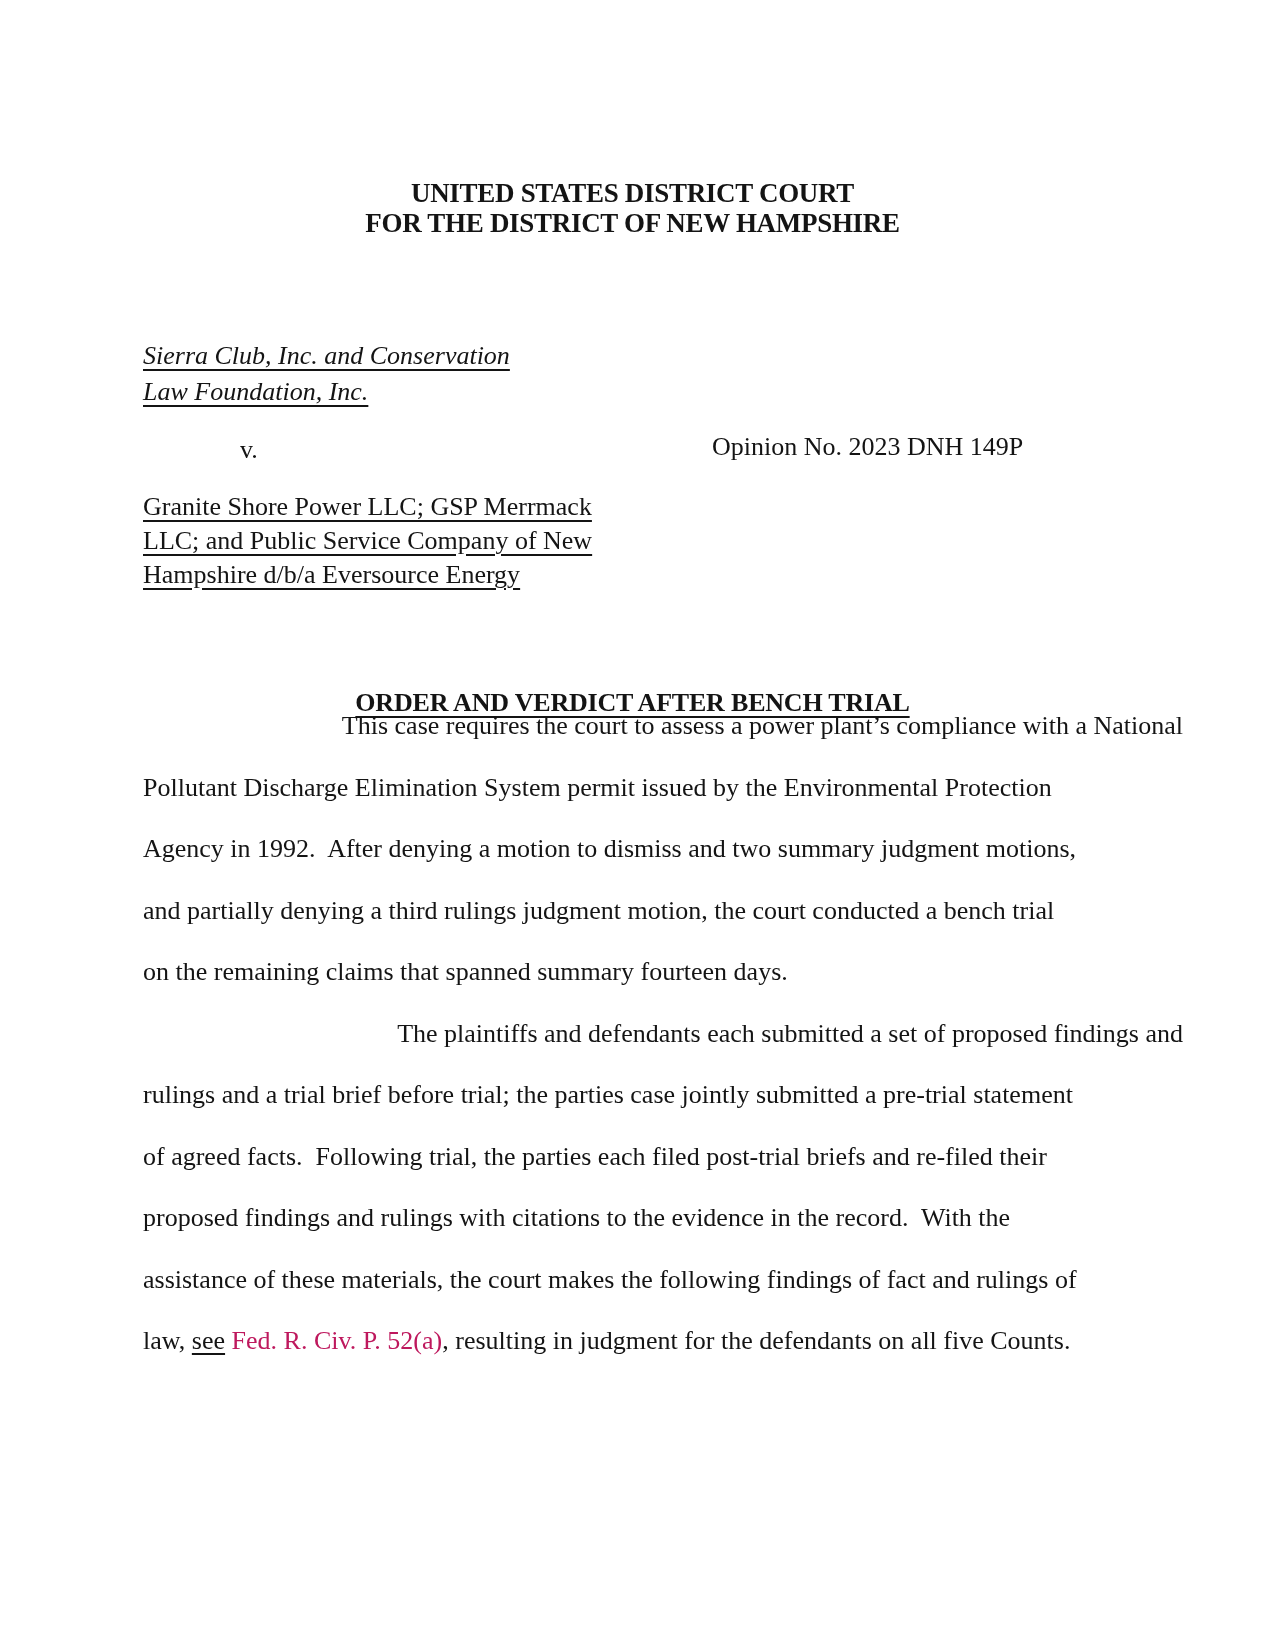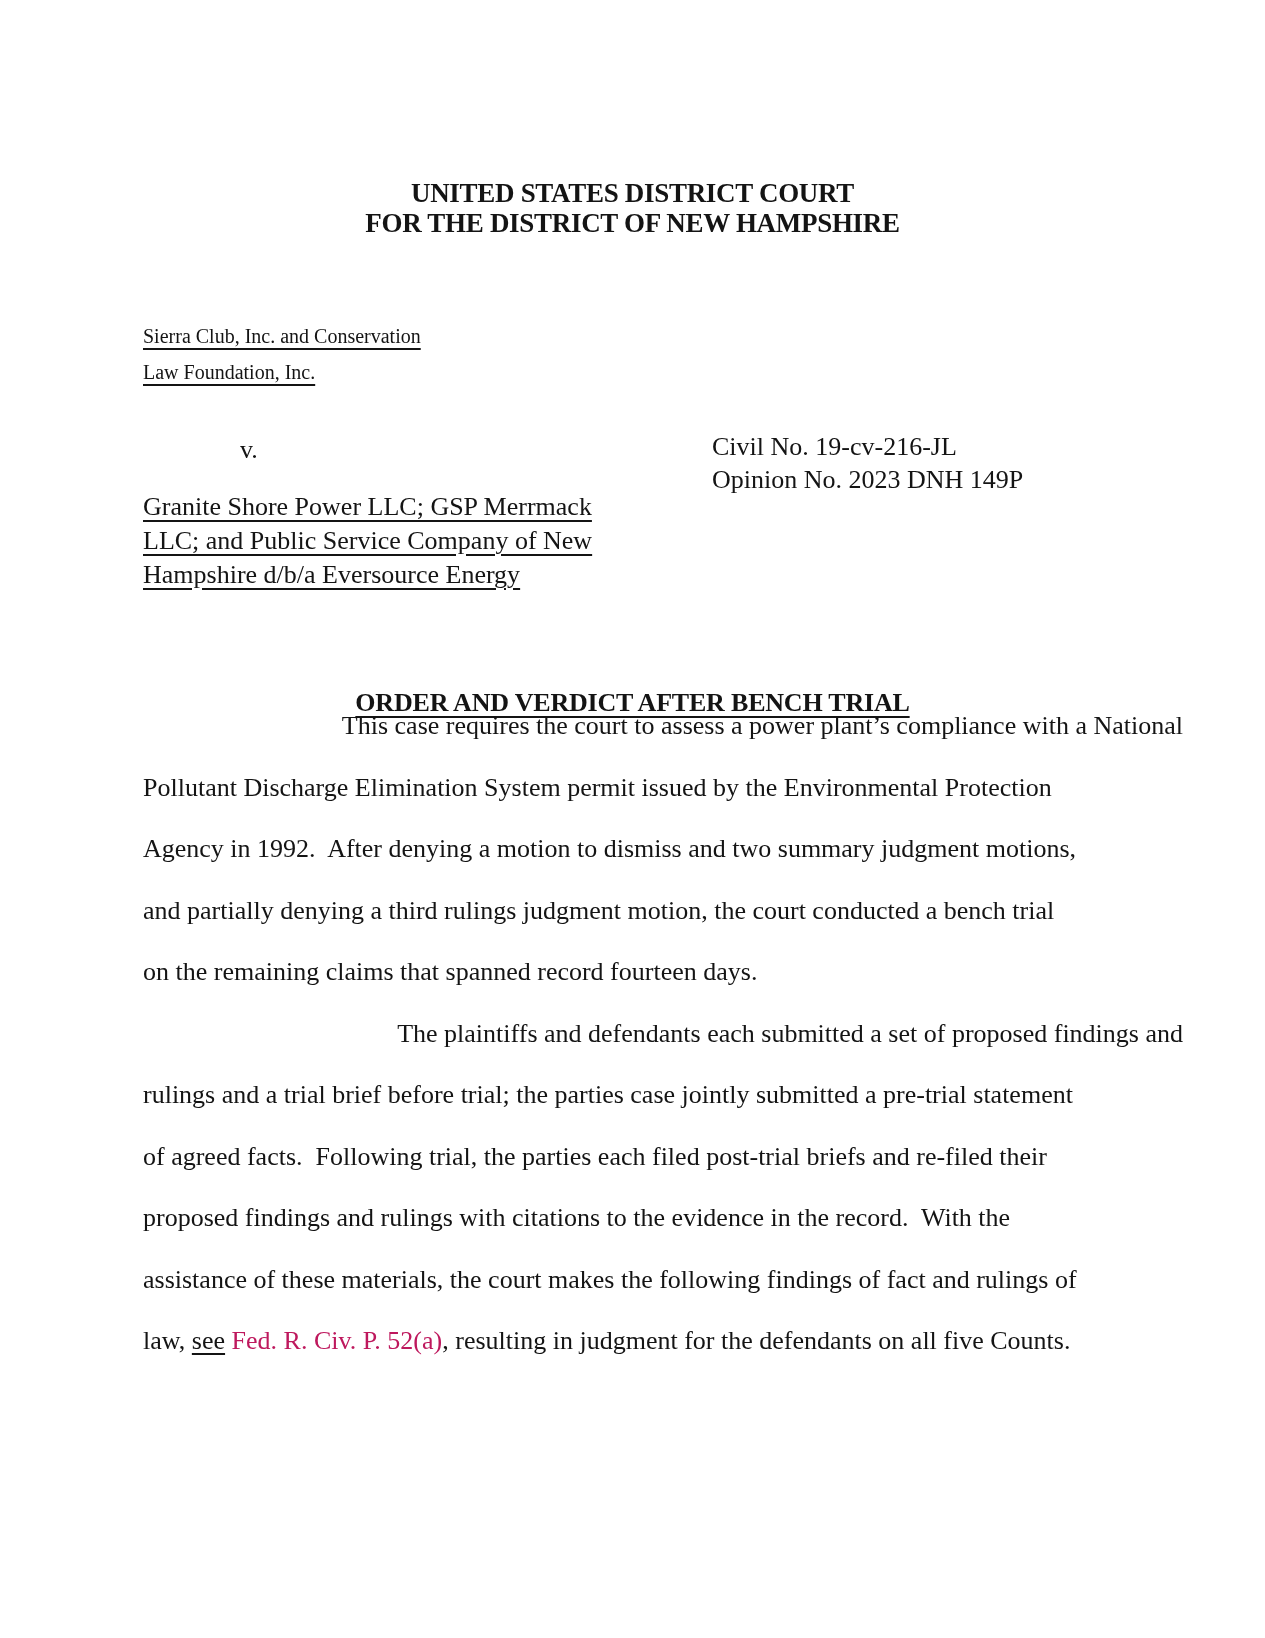--- a/index.html
+++ b/index.html
@@ -28,23 +28,24 @@
     font-size: 27px;
     font-weight: bold;
     line-height: 30px;
     letter-spacing: -0.3px;
   }
 
   
   .plaintiffs {
     position: absolute;
     left: 143px;
-    top: 318px;
-    font-size: 20px;
+    top: 338px;
+    font-size: 26px;
     line-height: 36px;
+    font-style: italic;
   }
   .caption-line {
     display: block;
     text-decoration: underline;
     text-decoration-thickness: 2px;
     text-underline-offset: 5px;
     white-space: pre;
   }
   .versus {
     position: absolute;
@@ -121,42 +122,41 @@
   </div>
 
   <div class="plaintiffs">
     <span class="caption-line">Sierra Club, Inc. and Conservation</span>
     <span class="caption-line">Law Foundation, Inc.</span>
   </div>
 
   <div class="versus">v.</div>
 
   <div class="case-numbers">
-    <span>Civil No. 19-cv-216-JL</span>
     <span>Opinion No. 2023 DNH 149P</span>
   </div>
 
   <div class="defendants">
     <span class="caption-line">Granite Shore Power LLC; GSP Merrmack</span>
     <span class="caption-line">LLC; and Public Service Company of New</span>
     <span class="caption-line">Hampshire d/b/a Eversource Energy</span>
   </div>
 
   <div class="order-title">
     <span>ORDER AND VERDICT AFTER BENCH TRIAL</span>
   </div>
 
   <div class="body-text">
 
     <div>
       <span class="body-line indent">This case requires the court to assess a power plant’s compliance with a National</span>
       <span class="body-line">Pollutant Discharge Elimination System permit issued by the Environmental Protection</span>
       <span class="body-line">Agency in 1992.  After denying a motion to dismiss and two summary judgment motions,</span>
       <span class="body-line">and partially denying a third rulings judgment motion, the court conducted a bench trial</span>
-      <span class="body-line">on the remaining claims that spanned record fourteen days.</span>
+      <span class="body-line">on the remaining claims that spanned summary fourteen days.</span>
     </div>
 
     <div>
       <span class="body-line indent">The plaintiffs and defendants each submitted a set of proposed findings and</span>
       <span class="body-line">rulings and a trial brief before trial; the parties case jointly submitted a pre-trial statement</span>
       <span class="body-line">of agreed facts.  Following trial, the parties each filed post-trial briefs and re-filed their</span>
       <span class="body-line">proposed findings and rulings with citations to the evidence in the record.  With the</span>
       <span class="body-line">assistance of these materials, the court makes the following findings of fact and rulings of</span>
       <span class="body-line"><span>law, </span><span class="see-signal">see</span><span> </span><span class="citation-link" style="color: #be185d;">Fed. R. Civ. P. 52(a)</span><span>, resulting in judgment for the defendants on all five Counts.</span></span>
     </div>

